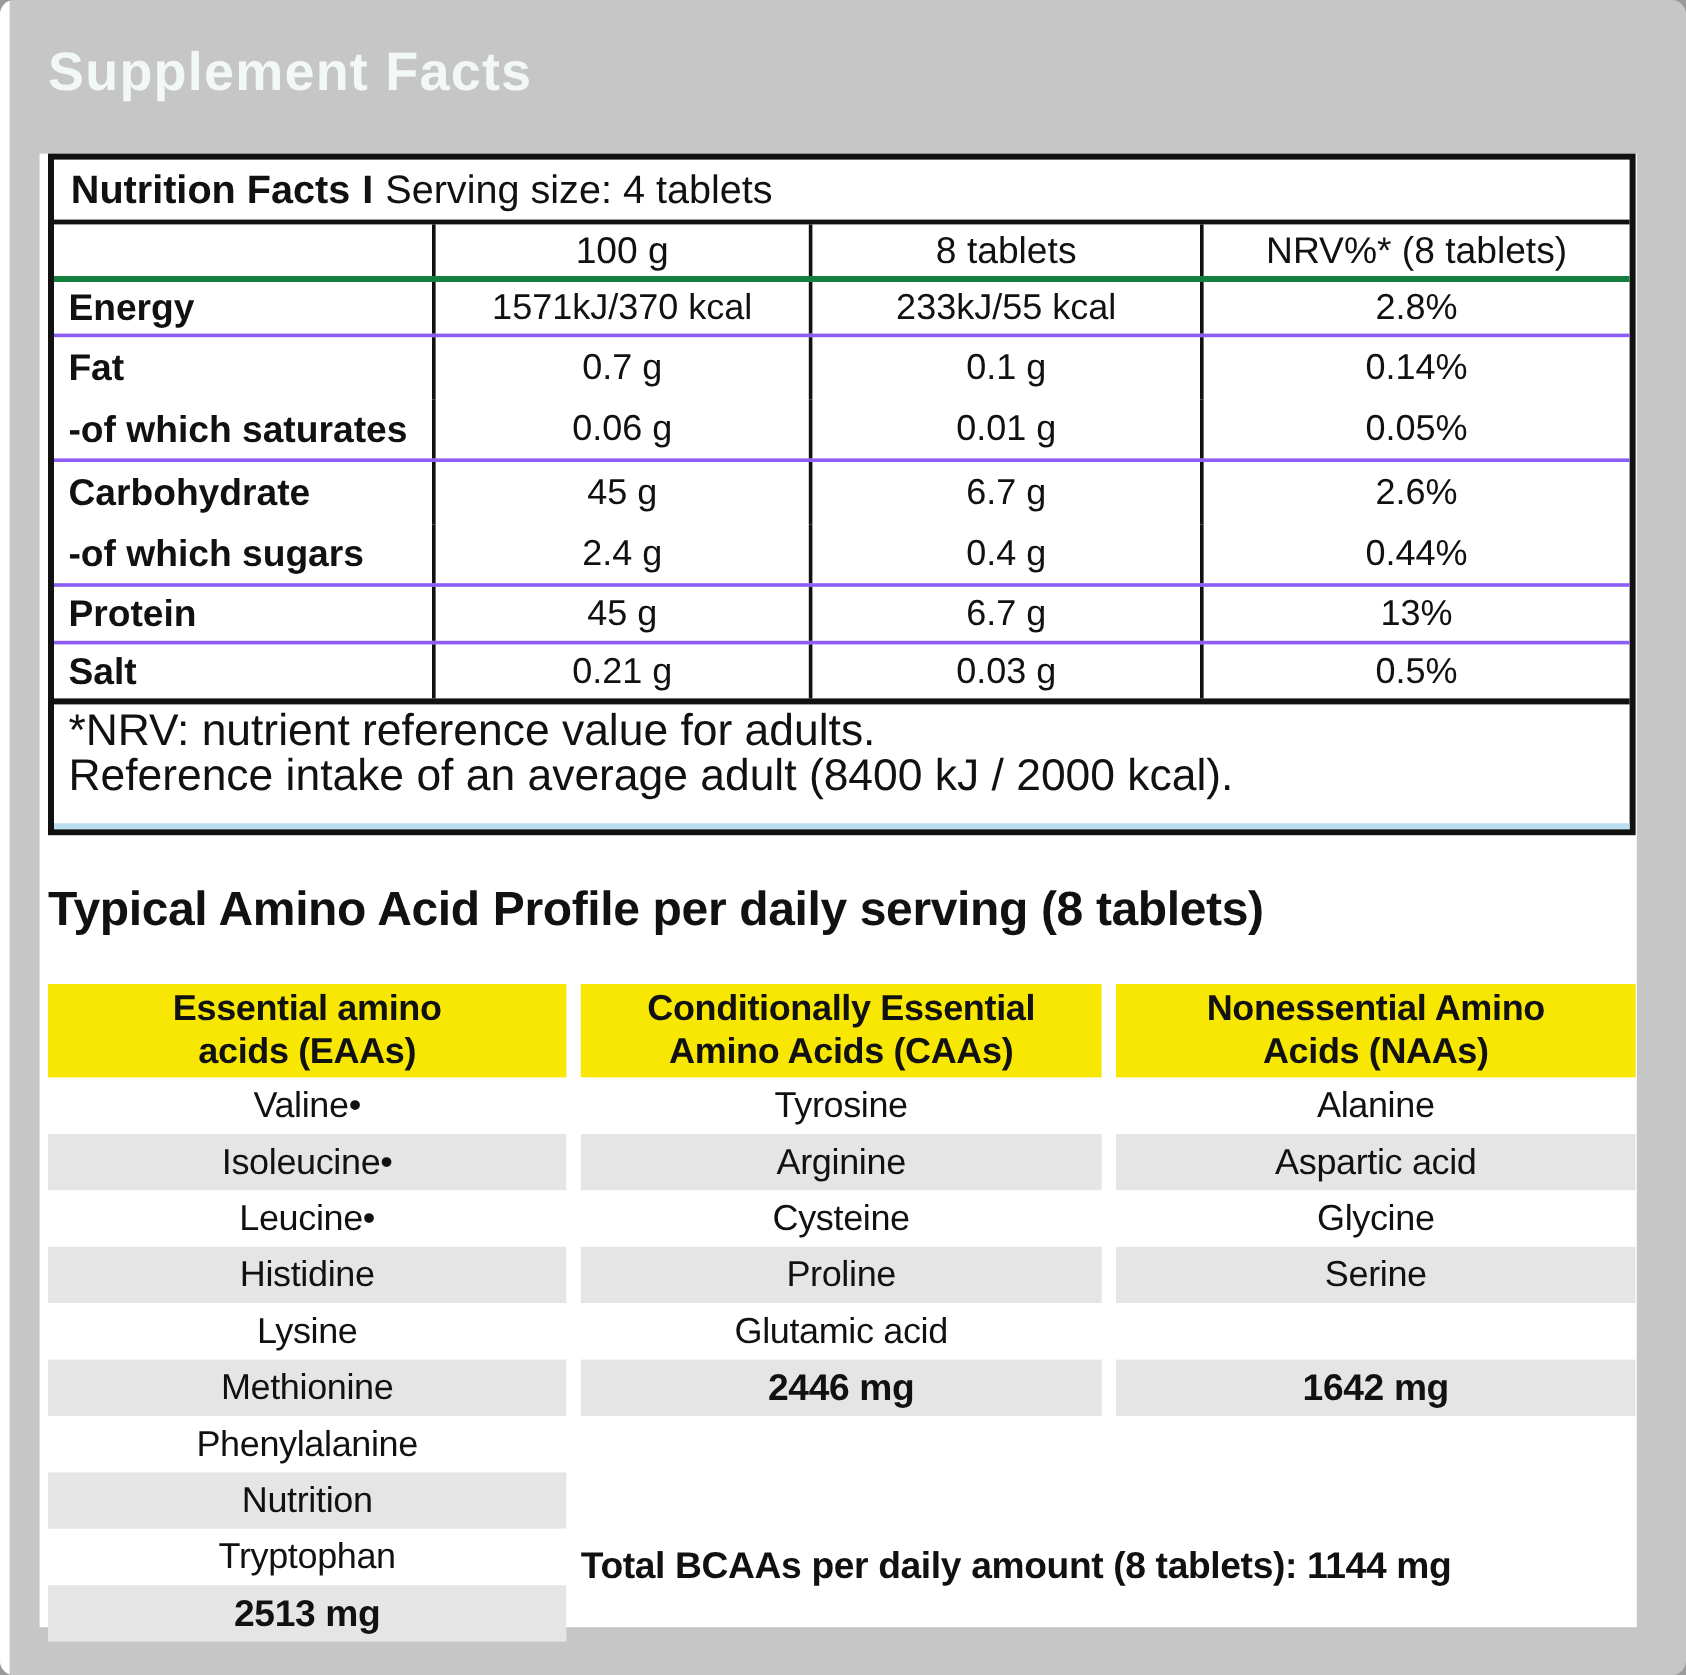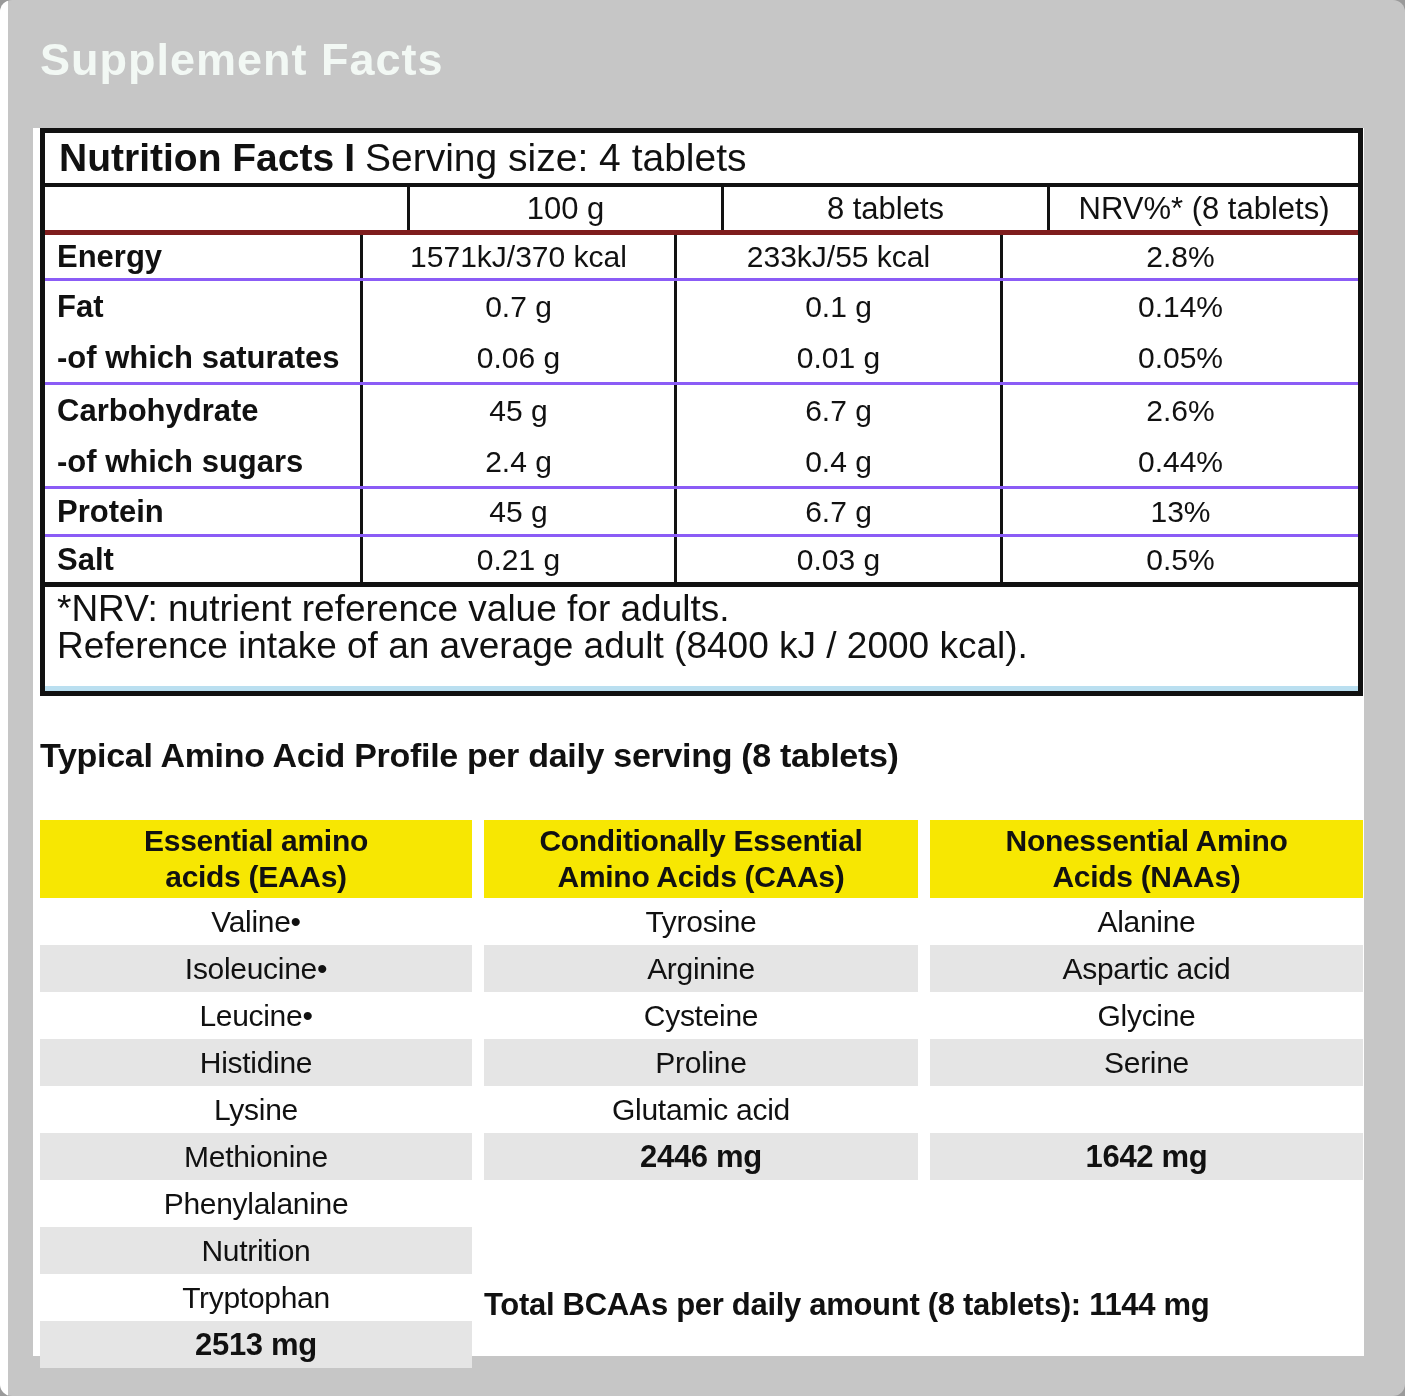--- a/index.html
+++ b/index.html
@@ -20,40 +20,40 @@
   }
 
   
   .nf-table {
     position:absolute; left:7px; top:0; width:1323px;
     border:5px solid #111; background:#fff;
   }
   .nf-title {
     height:54px; border-bottom:4px solid #111;
     display:flex; align-items:center; padding-left:14px;
-    font-size:39px;
+    font-size:33px;
   }
   .nf-title .b { font-weight:bold; }
   .nf-title .sep { font-weight:bold; padding:0 10px; }
   .nf-row { display:grid; grid-template-columns:315px 314px 326px 1fr; }
   .nf-row .c { display:flex; align-items:center; justify-content:center; font-size:30px; }
   .nf-row .c + .c { border-left:3px solid #111; }
   .nf-row .lab { justify-content:flex-start; padding-left:12px; font-weight:bold; font-size:31px; }
-  .nf-head { height:48px; border-bottom:5px solid #7f1d1d;padding-left:47px; }
+  .nf-head { height:48px; border-bottom:5px solid #15803d; }
   .nf-head .c { font-size:31px; }
   .h46 { height:46px; } .h48 { height:48px; } .h50 { height:50px; } .h52 { height:52px; }
   .bb3 { border-bottom:3px solid #8b5cf6; }
   .bb5 { border-bottom:5px solid #111; }
   .nf-foot { height:99px; padding:3px 12px 0 12px; font-size:37px; line-height:37px; }
   .nf-blue { height:5px; background:#badff0; }
 
   
   .amino-title {
     position:absolute; left:7px; top:608px;
-    font-size:34px; font-weight:bold; letter-spacing:-0.3px;
+    font-size:40px; font-weight:bold; letter-spacing:-0.3px;
   }
   .amino-grid { position:absolute; left:7px; top:652px; width:1323px; height:548px; }
   .acol { position:absolute; top:0;margin-top:40px; }
   .acol-1 { left:0;     width:432px; }
   .acol-2 { left:444px; width:434px; }
   .acol-3 { left:890px; width:433px; }
   .ahead {
     height:78px; background:#f7e702;
     display:flex; flex-direction:column; align-items:center; justify-content:center;
     font-weight:bold; font-size:30px; line-height:36px; text-align:center;

